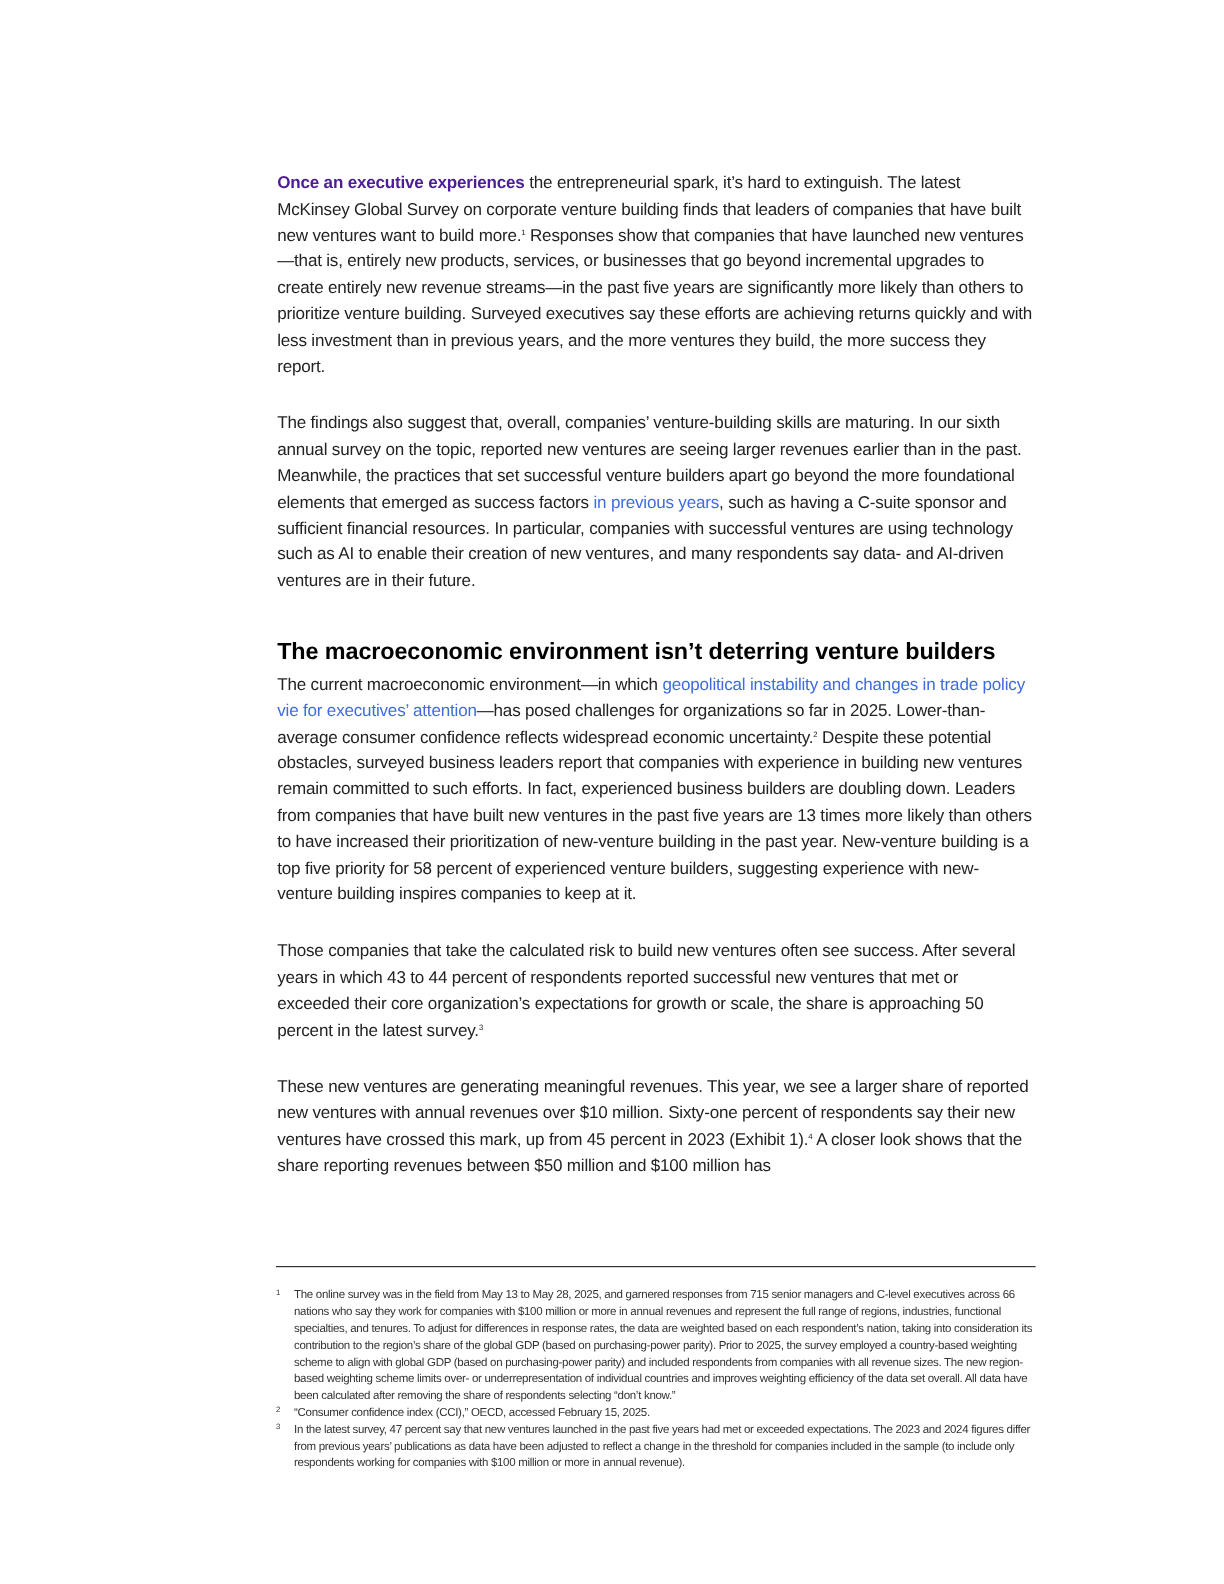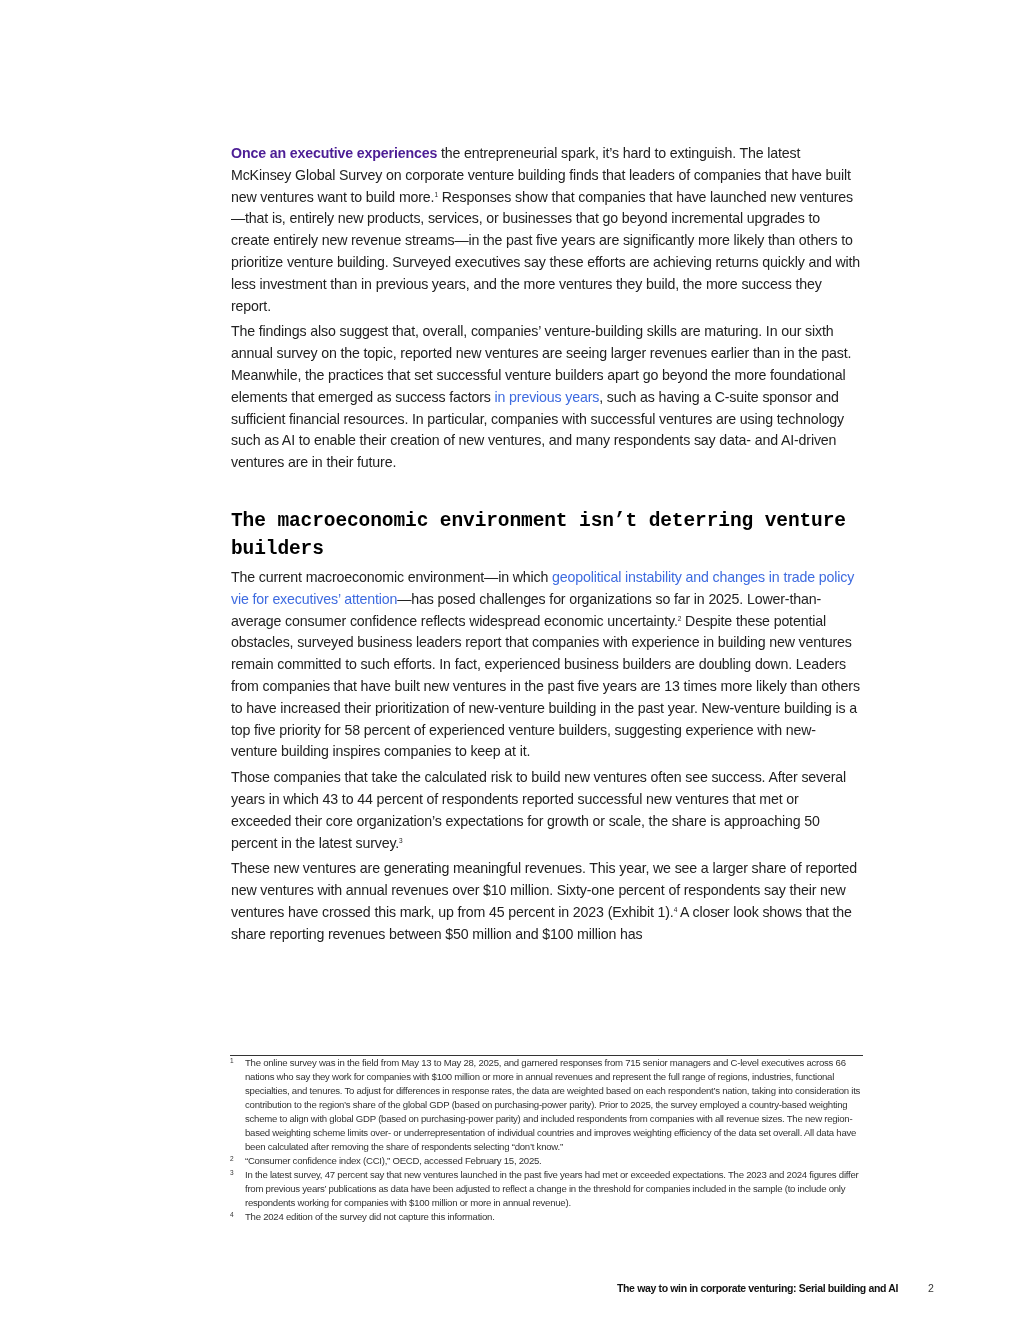--- a/index.html
+++ b/index.html
@@ -13,40 +13,40 @@
     }
     .page { position: absolute; left: 0; top: 0; width: 1020px; height: 1320px; }
     .content { position: absolute; left: 231px; top: 143px; width: 630px; }
     p.body {
       margin: 0;
       font-size: 14.2px;
       line-height: 21.8px;
       letter-spacing: -0.15px;
       color: #222222;
     }
-    p.body + p.body { margin-top: 4px; }
+    p.body + p.body { margin-top: 26px; }
     .lead { font-weight: bold; color: #4c1d95; }
     a.link { color: #3e6be0; text-decoration: none; }
     sup.fn { font-size: 6.5px; vertical-align: 5px; line-height: 0; }
     h2.section {
       margin: 33px 0 4px 0;
-      font-family: Liberation Mono, monospace;
+      font-family: Liberation Sans, sans-serif;
       font-weight: bold;
       font-size: 19.5px;
       line-height: 28px;
       color: #000000;
       letter-spacing: -0.1px;
     }
     .footnotes {
       position: absolute;
       left: 230px;
       top: 1055px;
       width: 633px;
       border-top: 1px solid #333333;
-      padding-top: 0;
+      padding-top: 17px;
     }
     .fn-item {
       position: relative;
       padding-left: 15px;
       font-size: 9.6px;
       line-height: 14px;
       color: #333333;
       letter-spacing: -0.25px;
     }
     .fn-num {
@@ -108,24 +108,16 @@
       <span>The online survey was in the field from May 13 to May 28, 2025, and garnered responses from 715 senior managers and C-level executives across 66 nations who say they work for companies with $100 million or more in annual revenues and represent the full range of regions, industries, functional specialties, and tenures. To adjust for differences in response rates, the data are weighted based on each respondent’s nation, taking into consideration its contribution to the region’s share of the global GDP (based on purchasing-power parity). Prior to 2025, the survey employed a country-based weighting scheme to align with global GDP (based on purchasing-power parity) and included respondents from companies with all revenue sizes. The new region-based weighting scheme limits over- or underrepresentation of individual countries and improves weighting efficiency of the data set overall. All data have been calculated after removing the share of respondents selecting “don’t know.”</span>
     </div>
     <div class="fn-item">
       <span class="fn-num">2</span>
       <span>“Consumer confidence index (CCI),” OECD, accessed February 15, 2025.</span>
     </div>
     <div class="fn-item">
       <span class="fn-num">3</span>
       <span>In the latest survey, 47 percent say that new ventures launched in the past five years had met or exceeded expectations. The 2023 and 2024 figures differ from previous years’ publications as data have been adjusted to reflect a change in the threshold for companies included in the sample (to include only respondents working for companies with $100 million or more in annual revenue).</span>
     </div>
-    <div class="fn-item">
-      <span class="fn-num">4</span>
-      <span>The 2024 edition of the survey did not capture this information.</span>
-    </div>
   </div>
 
-  <div class="page-footer">
-    <span class="footer-title">The way to win in corporate venturing: Serial building and AI</span>
-    <span class="footer-page">2</span>
-  </div>
 
 </div>
 
 </body></html>

